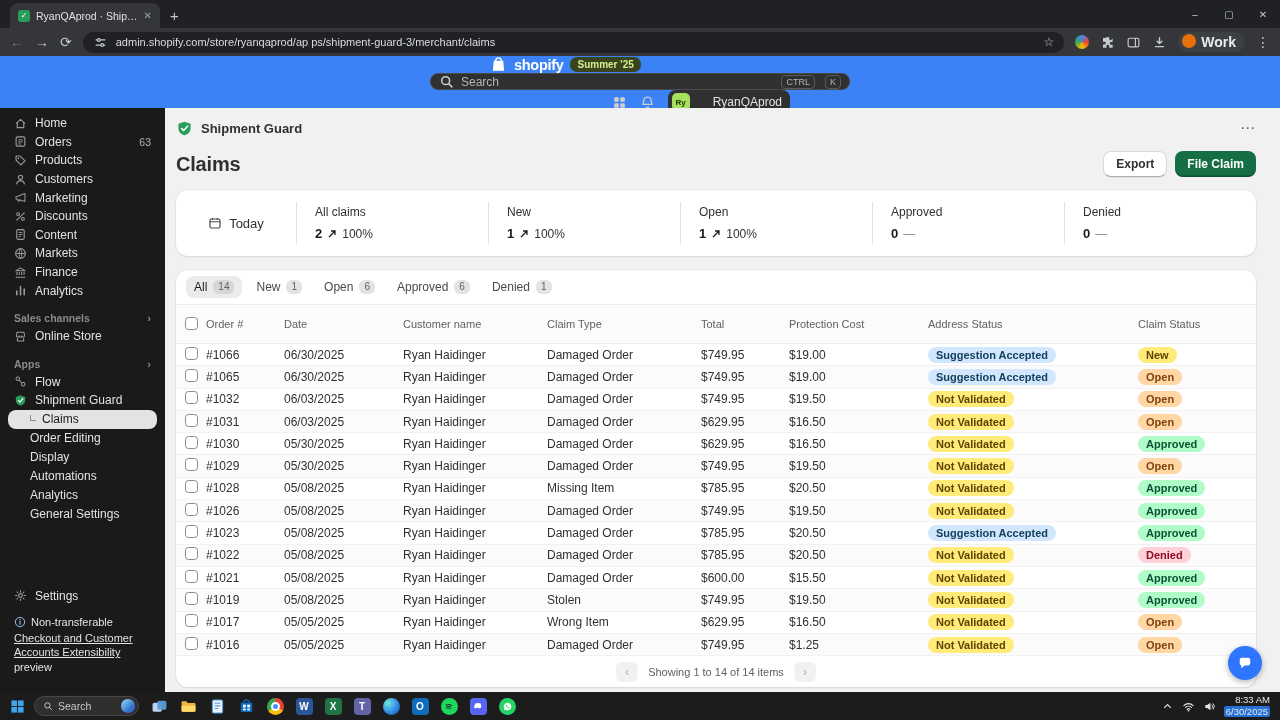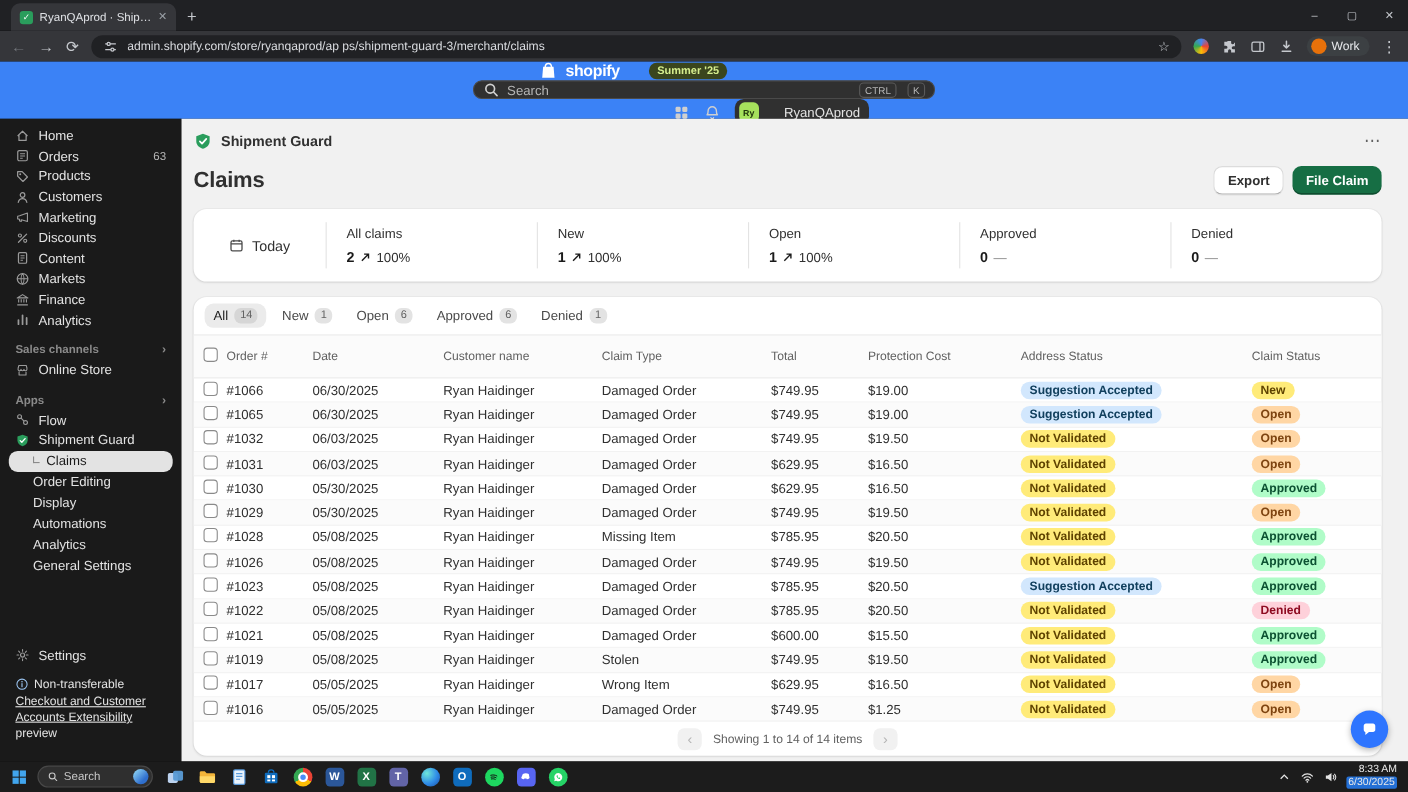--- a/index.html
+++ b/index.html
@@ -17,29 +17,29 @@
   .win-controls { position:absolute; right:0; top:0; height:28px; display:flex; }
   .wc { width:34px; display:flex; align-items:center; justify-content:center; color:#c5c8cd; font-size:10px; }
   .toolbar { height:28px; background:#35363a; display:flex; align-items:center; padding:0 10px; gap:11px; flex-shrink:0; }
   .nav-ico { color:#c5c8cd; font-size:14px; line-height:1; }
   .nav-ico.dim { color:#74787d; }
   .urlbar { flex:1; height:21px; background:#202124; border-radius:11px; display:flex; align-items:center; padding:0 10px; gap:8px; color:#dadce0; font-size:11px; }
   .url-text { flex:1; white-space:nowrap; overflow:hidden; }
   .star { color:#c5c8cd; font-size:12px; }
   .ext-dot { width:14px; height:14px; border-radius:50%; background:conic-gradient(#4285f4,#ea4335,#fbbc05,#34a853,#4285f4); }
   .tool-svg { width:15px; height:15px; color:#c5c8cd; }
-  .profile-chip { display:flex; align-items:center; gap:5px; background:#3c4043; border-radius:12px; padding:2px 9px 2px 4px; color:#e8eaed; font-size:11px; }
+  .profile-chip { display:flex; align-items:flex-start; gap:5px; background:#3c4043; border-radius:12px; padding:2px 9px 2px 4px; color:#e8eaed; font-size:14px;font-weight:bold; }
   .profile-avatar { width:14px; height:14px; border-radius:50%; background:#e8710a; }
 
   
   .topbar { height:52px; background:#3b82f6; display:flex; align-items:center; padding:0 14px; flex-shrink:0;flex-direction:column; }
   .tb-left { display:flex; align-items:center; gap:7px; width:300px; }
   .shopify-logo { width:17px; height:17px; }
   .wordmark { color:#fff; font-weight:700; font-size:14.5px; letter-spacing:-.3px; }
-  .edition-badge { background:#3a451d; color:#d5ee8e; font-size:10px; font-weight:700; padding:2px 7px; border-radius:7px;margin-left:20px; }
+  .edition-badge { background:#3a451d; color:#d5ee8e; font-size:10px; font-weight:700; padding:2px 7px; border-radius:7px; }
   .tb-search { width:420px; height:28px; margin:0 auto; background:#303030; border:1px solid #4a4a4a; border-radius:8px; display:flex; align-items:center; padding:0 8px; gap:7px; }
   .tb-search .ph { color:#b5b5b5; font-size:12px; flex:1; }
   .key { border:1px solid #5a5a5a; color:#b5b5b5; font-size:9px; border-radius:4px; padding:1px 4px; margin-left:3px; }
   .tb-right { width:300px; display:flex; align-items:center; justify-content:flex-end; gap:13px; }
   .top-ico { width:15px; height:15px; color:#cfcfcf; }
   .store-chip { display:flex; align-items:center; gap:23px; background:#303030; border-radius:8px; padding:3px 8px 3px 4px; }
   .store-avatar { width:18px; height:18px; border-radius:5px; background:#a6e15c; color:#20350c; font-size:8px; font-weight:700; display:flex; align-items:center; justify-content:center; }
   .store-name { color:#e3e3e3; font-size:12px; font-weight:500; }
 
   

